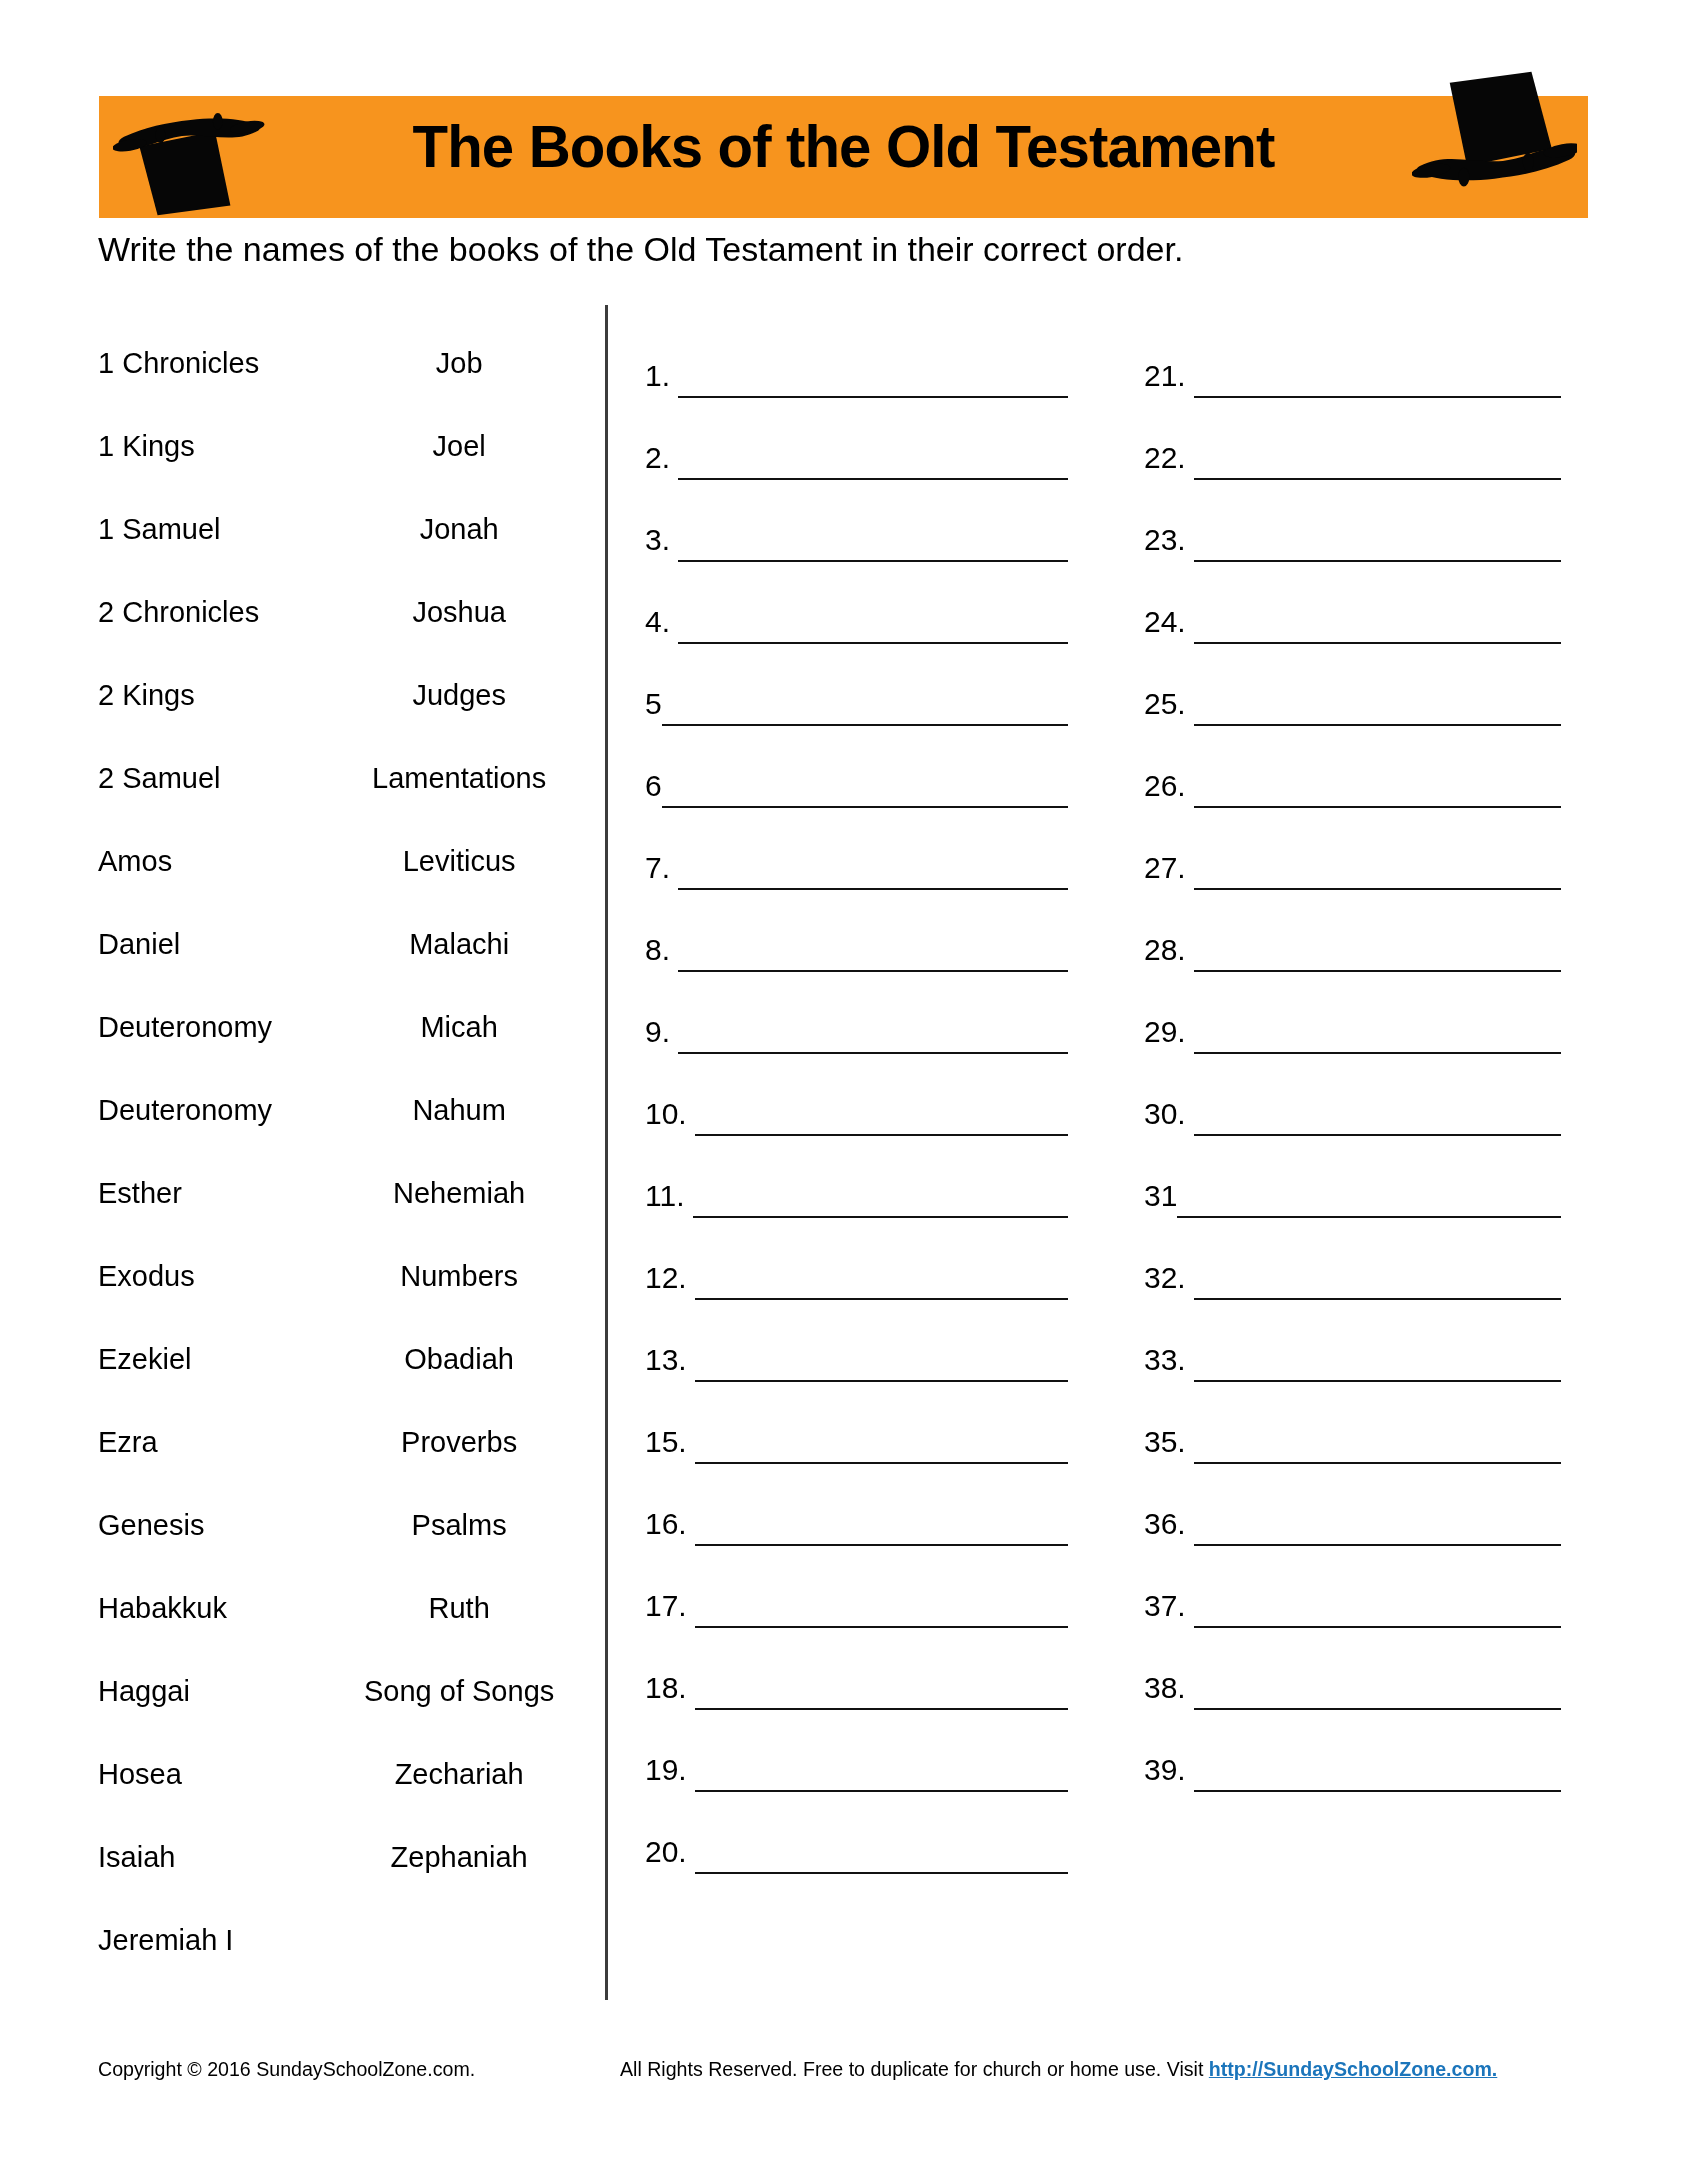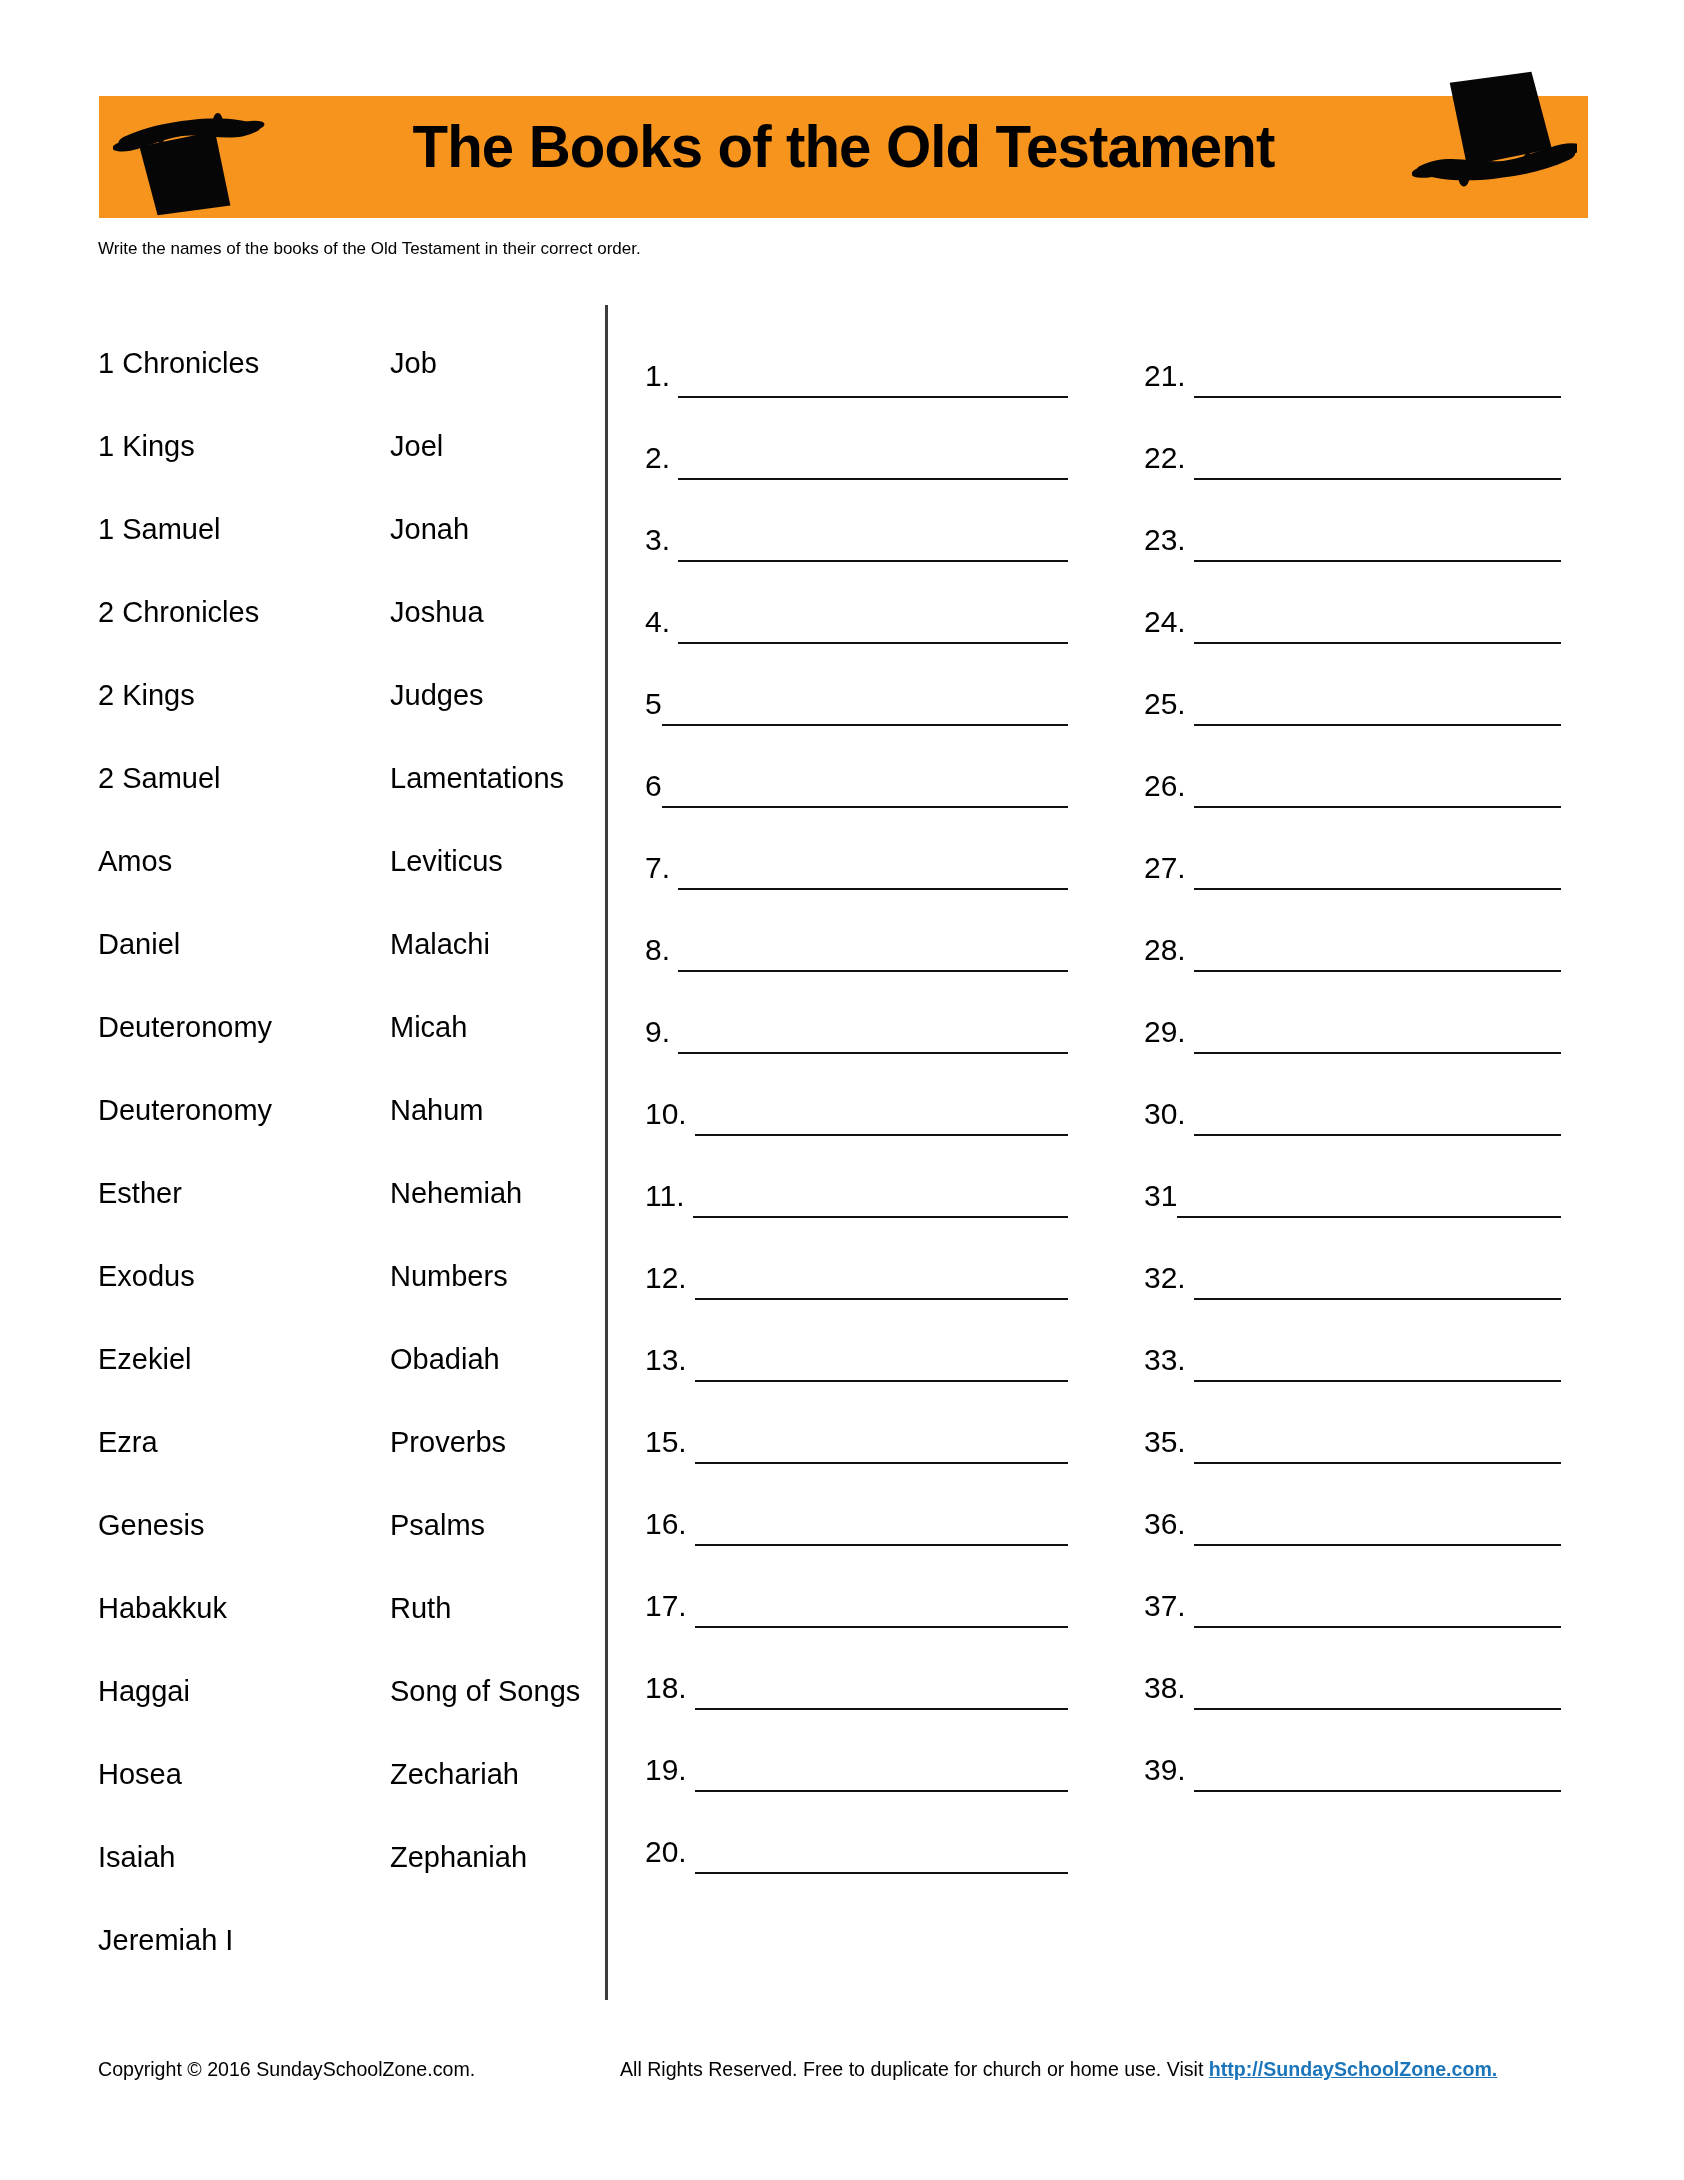--- a/index.html
+++ b/index.html
@@ -36,29 +36,29 @@
   .scroll svg { width: 100%; height: 100%; display: block; }
   .scroll-left  { left: 113px; top: 106px; width: 155px; height: 112px; }
   .scroll-left svg { transform: rotate(180deg); }
   .scroll-right { left: 1412px; top: 62px; width: 165px; height: 139px; }
 
   
   .instructions {
     position: absolute;
     left: 98px; top: 232px;
     margin: 0;
-    font-size: 17px;
+    font-size: 34px;
     line-height: 34px;
     white-space: nowrap;
   }
 
   
   .wordbank { position: absolute; top: 345px; }
   .wordbank.col-a { left: 98px; }
-  .wordbank.col-b { left: 390px; }
+  .wordbank.col-b { left: 364px; text-align: center; }
   .book {
     height: 83px;
     font-size: 29px;
     line-height: 37px;
     white-space: nowrap;
   }
 
   
   .divider {
     position: absolute;

